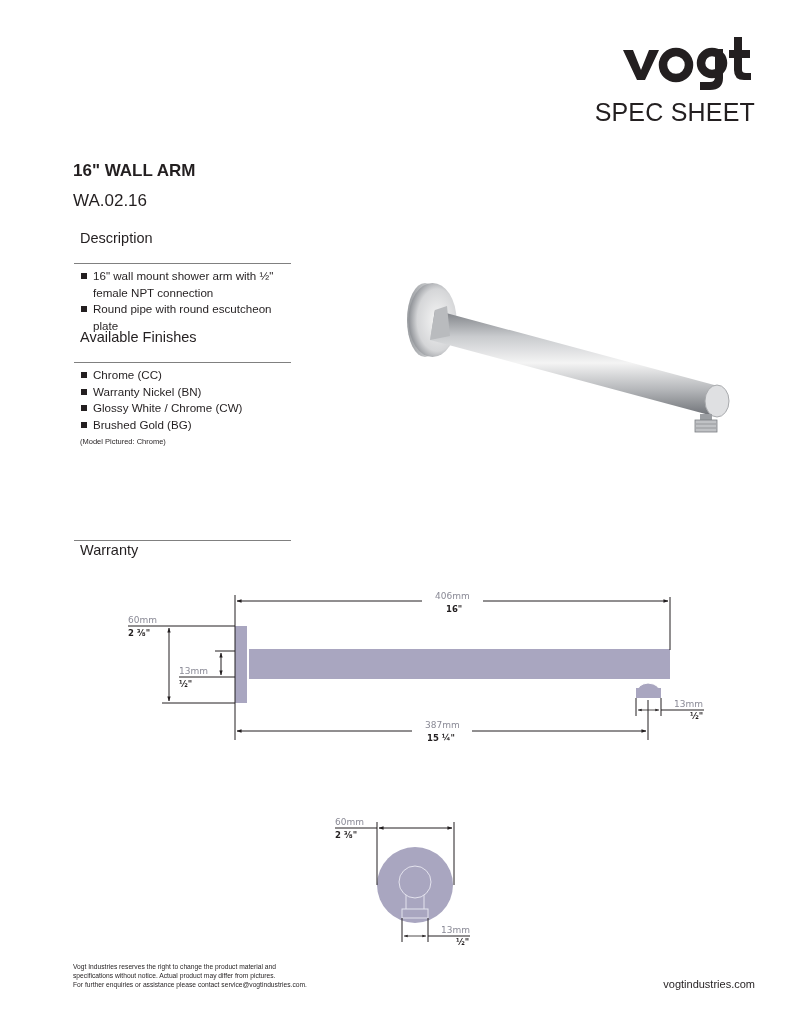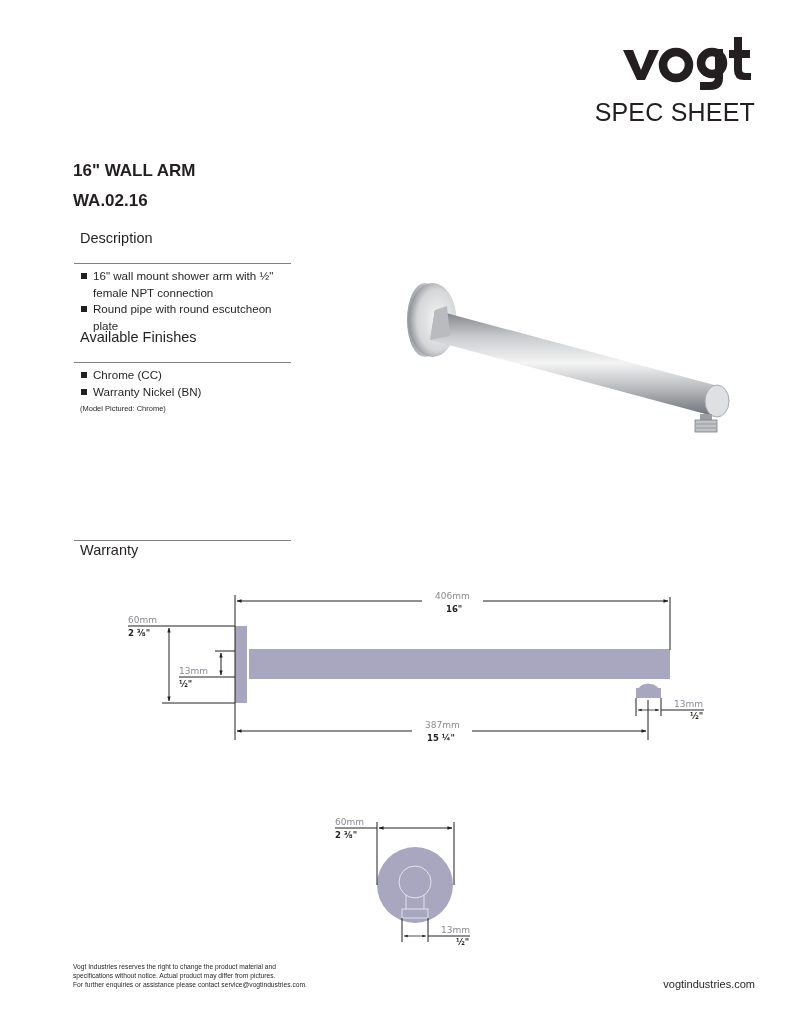--- a/index.html
+++ b/index.html
@@ -3,21 +3,21 @@
 <meta charset="utf-8">
 <style>
   * { margin: 0; padding: 0; box-sizing: border-box; }
   html, body { width: 792px; height: 1024px; background: #ffffff; overflow: hidden; }
   body { position: relative; font-family: "Liberation Sans", "DejaVu Sans", sans-serif; color: #231f20; }
 
   .logo { position: absolute; left: 620px; top: 32px; width: 140px; height: 62px; }
   .spec-title { position: absolute; right: 37px; top: 98px; font-size: 25px; font-weight: 400; letter-spacing: 0.2px; color: #231f20; }
 
   .prod-name { position: absolute; left: 73px; top: 161px; font-size: 17px; font-weight: 700; color: #231f20; }
-  .prod-code { position: absolute; left: 73px; top: 191px; font-size: 17px; color: #231f20; font-weight: bold; }
+  .prod-code { position: absolute; left: 73px; top: 191px; font-size: 17px; color: #231f20; }
 
   .section { position: absolute; left: 78px; width: 213px; }
   .section-head { font-size: 14.5px; font-weight: 400; color: #231f20; padding-left: 2px; line-height: 18px; border-bottom: 1px solid #808080; padding-bottom: 16px; margin-left: -4px; padding-left: 6px; }
   .section-head.top-rule { border-top: 1px solid #808080; border-bottom: none; padding-top: 0; }
   .bullets { list-style: none; margin-top: 4px; }
   .bullets li { position: relative; padding-left: 15px; font-size: 11.6px; line-height: 16.5px; color: #231f20; }
   .bullets li::before { content: ""; position: absolute; left: 3px; top: 5px; width: 6px; height: 6px; background: #231f20; }
   .note { font-size: 7.5px; color: #231f20; margin-top: 4px; margin-left: 2px; }
 
   .photo { position: absolute; left: 395px; top: 268px; width: 345px; height: 175px; }
@@ -57,20 +57,22 @@
     <li>16" wall mount shower arm with ½" female NPT connection</li>
     <li>Round pipe with round escutcheon plate</li>
   </ul>
 </div>
 
 <div class="section" style="top:328px;">
   <div class="section-head">Available Finishes</div>
   <ul class="bullets">
     <li>Chrome (CC)</li>
     <li>Warranty Nickel (BN)</li>
+    <li>Glossy White / Chrome (CW)</li>
+    <li>Brushed Gold (BG)</li>
   </ul>
   <div class="note">(Model Pictured: Chrome)</div>
 </div>
 
 <div class="section" style="top:467px;">
 </div>
 
 <div class="section" style="top:540px;">
   <div class="section-head top-rule" style="padding-top:0;">Warranty</div>
 </div>

